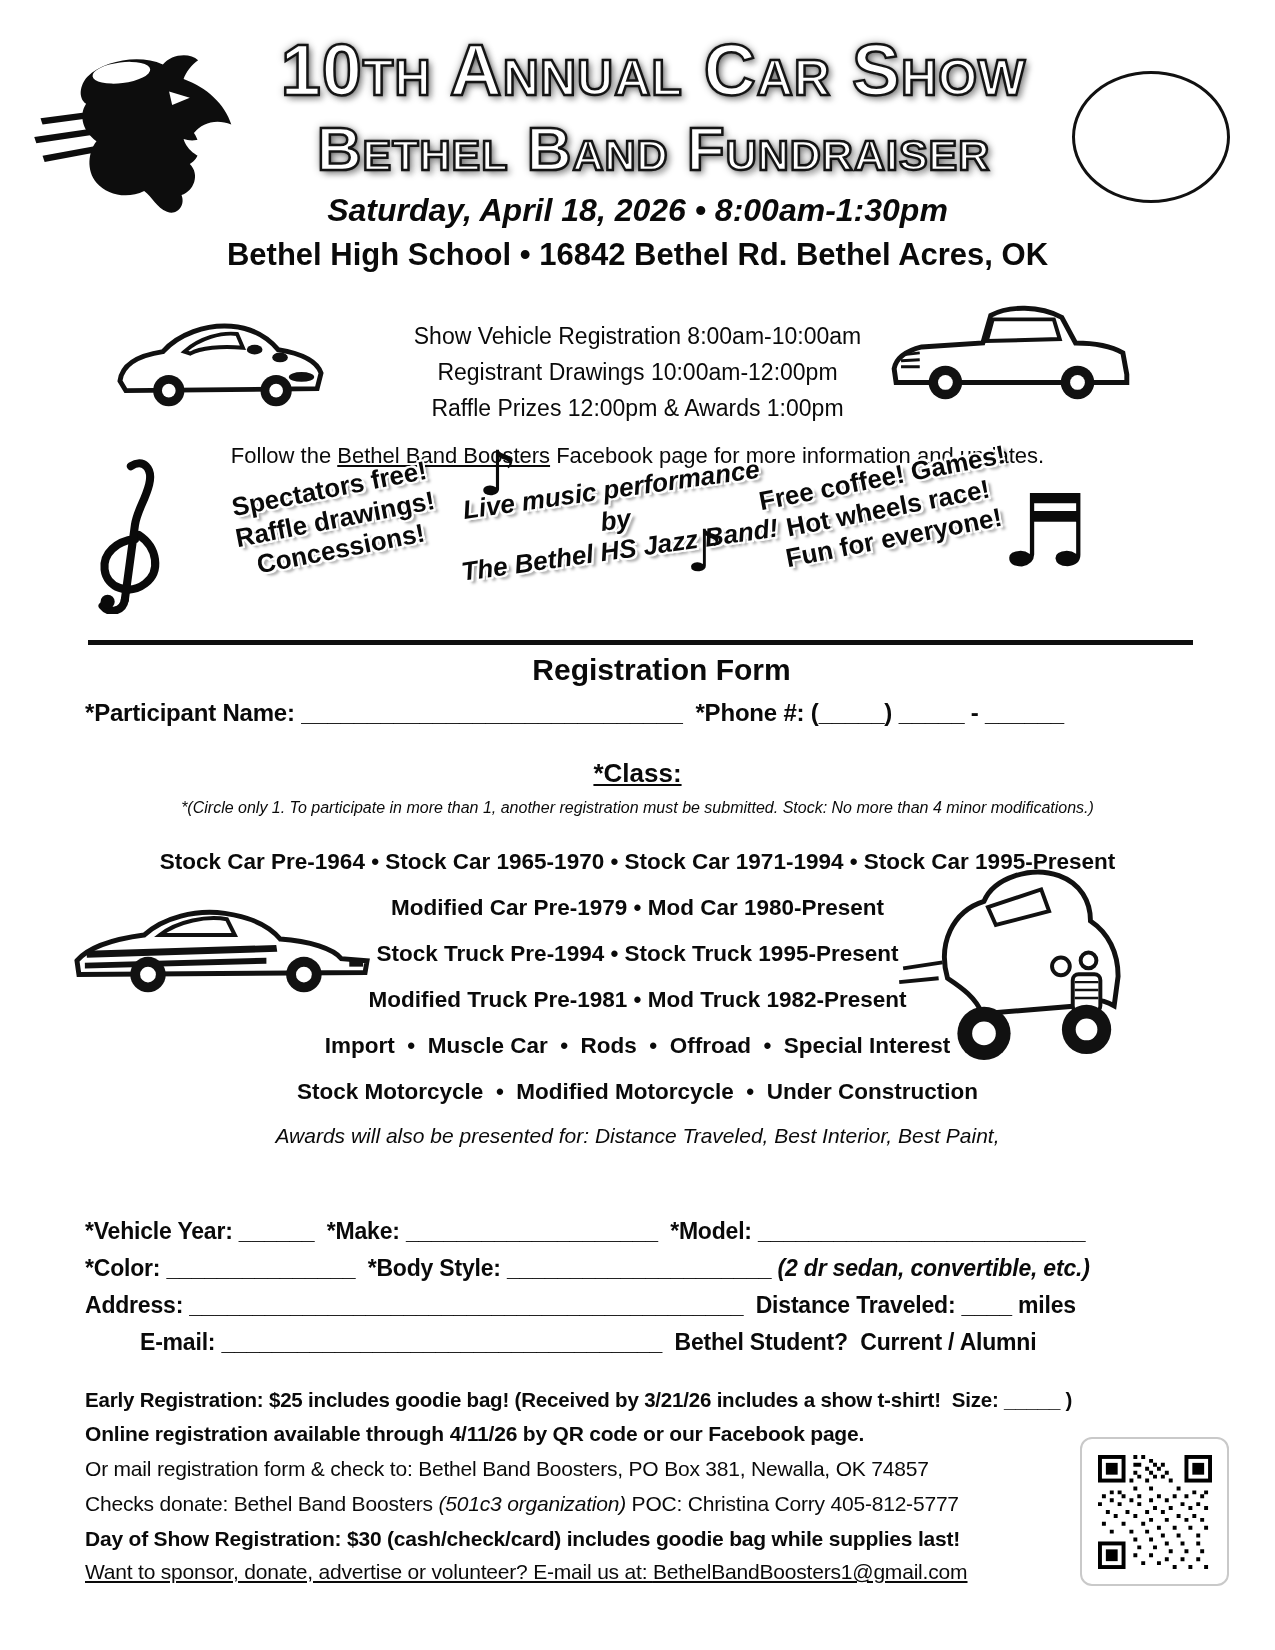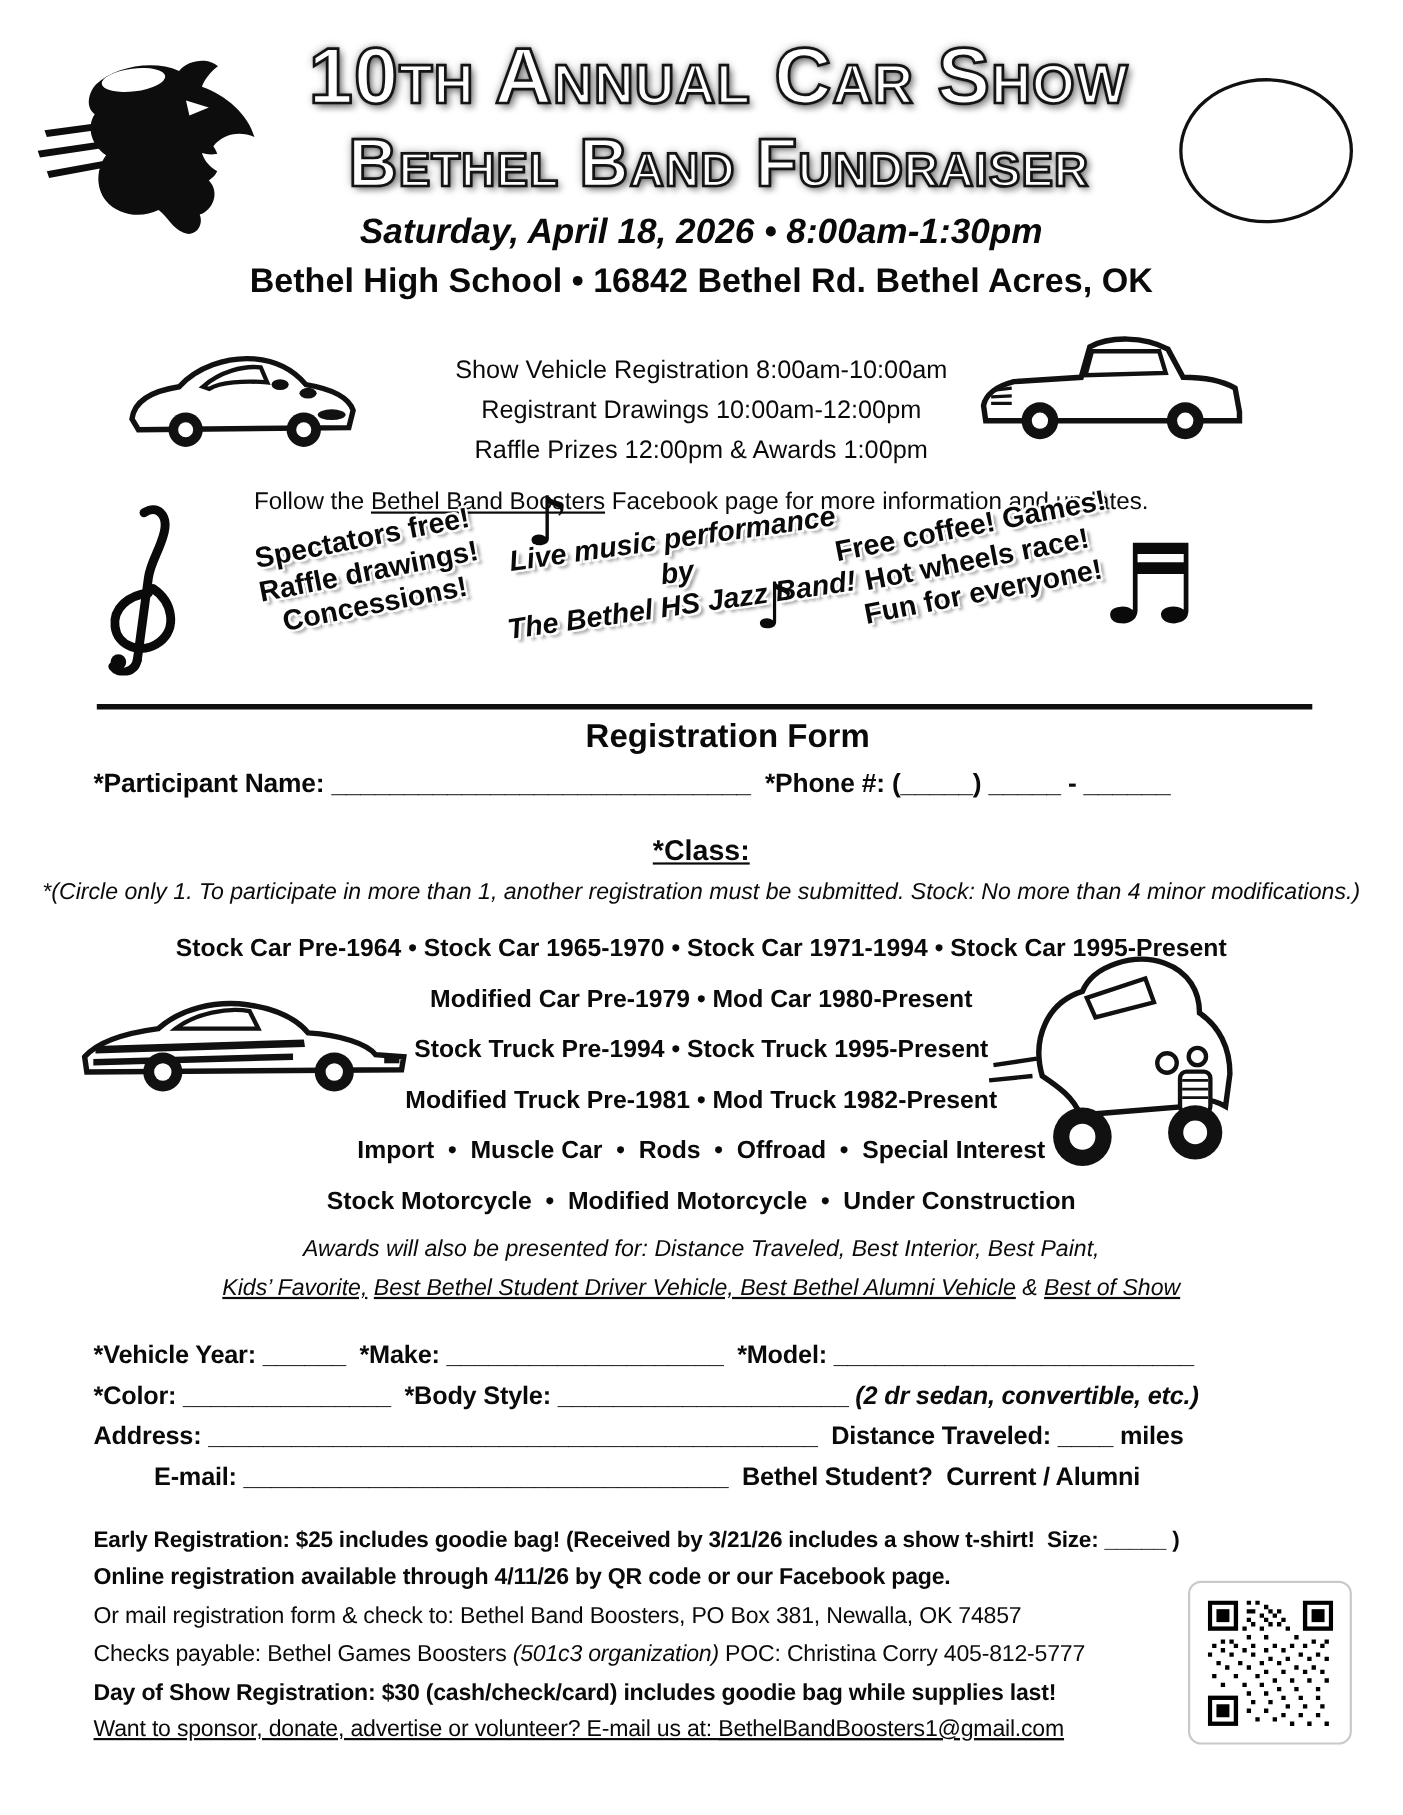--- a/index.html
+++ b/index.html
@@ -39,21 +39,21 @@
   .banner-right{left:738px;top:462px;width:300px;font-size:26px;transform:rotate(-11deg);}
   .note{font-family:"DejaVu Sans",sans-serif;line-height:1;color:#0a0a0a;}
   .note1{left:478px;top:443px;font-size:62px;}
   .note2{left:686px;top:522px;font-size:58px;}
   .note3{left:1000px;top:482px;font-size:100px;}
   
   .separator{left:88px;top:640px;width:1105px;height:5px;background:#0f0f0f;}
   .formtitle{top:653px;font-size:30px;font-weight:700;margin-left:24px;}
   .participant{left:85px;top:699px;font-size:24px;font-weight:700;letter-spacing:-0.2px;}
   .classhead{top:758px;font-size:26px;font-weight:700;text-decoration:underline;}
-  .classnote{top:799px;font-size:21px;font-style:italic;}
+  .classnote{top:799px;font-size:16px;font-style:italic;}
   .classline{font-size:22.5px;font-weight:700;white-space:pre;}
   .cl0{top:849px;} .cl1{top:895px;} .cl2{top:941px;} .cl3{top:987px;} .cl4{top:1033px;} .cl5{top:1079px;}
   .awards{font-size:21px;font-style:italic;}
   .aw1{top:1124px;} .aw2{top:1159px;}
   .vline{left:85px;font-size:23px;font-weight:700;letter-spacing:-0.2px;}
   .v1{top:1218px;} .v2{top:1255px;} .v3{top:1292px;} .v4{top:1329px;left:140px;}
   .fline{left:85px;font-size:21px;letter-spacing:-0.2px;}
   .f1{top:1388px;font-weight:700;font-size:20.5px;} .f2{top:1422px;font-weight:700;}
   .f3{top:1457px;} .f4{top:1492px;} .f5{top:1527px;font-weight:700;} .f6{top:1560px;text-decoration:underline;}
   
@@ -183,31 +183,30 @@
     <circle cx="198" cy="112" r="8" fill="#fff" stroke="#111" stroke-width="4"></circle>
     <rect x="182" y="126" width="28" height="38" rx="6" fill="#fff" stroke="#111" stroke-width="4"></rect>
     <path d="M184 134 L208 134 M184 142 L208 142 M184 150 L208 150" stroke="#111" stroke-width="2.5"></path>
     <circle cx="196" cy="182" r="25" fill="#111"></circle>
       <circle cx="196" cy="182" r="11" fill="#fff"></circle>
     <circle cx="92" cy="186" r="27" fill="#111"></circle>
       <circle cx="92" cy="186" r="12" fill="#fff"></circle>
   </svg>
 
   <div class="abs ctr awards aw1">Awards will also be presented for: Distance Traveled, Best Interior, Best Paint,</div>
-  <div class="abs ctr awards aw2"><span class="u">Kids’ Favorite,</span><span> </span><span class="u">Best Bethel Student Driver Vehicle, Best Bethel Alumni Vehicle</span><span> &amp; </span><span class="u">Best of Show</span></div>
 
   <div class="abs vline v1 nowrap">*Vehicle Year: ______  *Make: ____________________  *Model: __________________________</div>
   <div class="abs vline v2 nowrap"><span>*Color: _______________  *Body Style: _____________________ </span><span class="it">(2 dr sedan, convertible, etc.)</span></div>
   <div class="abs vline v3 nowrap">Address: ____________________________________________  Distance Traveled: ____ miles</div>
   <div class="abs vline v4 nowrap">E-mail: ___________________________________  Bethel Student?  Current / Alumni</div>
 
   <div class="abs fline f1 nowrap">Early Registration: $25 includes goodie bag! (Received by 3/21/26 includes a show t-shirt!  Size: _____ )</div>
   <div class="abs fline f2 nowrap">Online registration available through 4/11/26 by QR code or our Facebook page.</div>
   <div class="abs fline f3 nowrap">Or mail registration form &amp; check to: Bethel Band Boosters, PO Box 381, Newalla, OK 74857</div>
-  <div class="abs fline f4 nowrap"><span>Checks payable: Bethel Games Boosters </span><span class="it">(501c3 organization)</span><span> POC: Christina Corry 405-812-5777</span></div>
+  <div class="abs fline f4 nowrap"><span>Checks donate: Bethel Band Boosters </span><span class="it">(501c3 organization)</span><span> POC: Christina Corry 405-812-5777</span></div>
   <div class="abs fline f5 nowrap">Day of Show Registration: $30 (cash/check/card) includes goodie bag while supplies last!</div>
   <div class="abs fline f6 nowrap"><span>Want to sponsor, donate, advertise or volunteer? E-mail us at: </span><span class="u">BethelBandBoosters1@gmail.com</span></div>
 
   <div class="abs qrbox">
     <svg width="114" height="114" viewBox="0 0 29 29">
       <rect x="0" y="0" width="29" height="29" fill="#fff"></rect>
       <g fill="#000">
         <rect x="0" y="0" width="7" height="7"></rect>
           <rect x="1" y="1" width="5" height="5" fill="#fff"></rect>
           <rect x="2" y="2" width="3" height="3"></rect>

